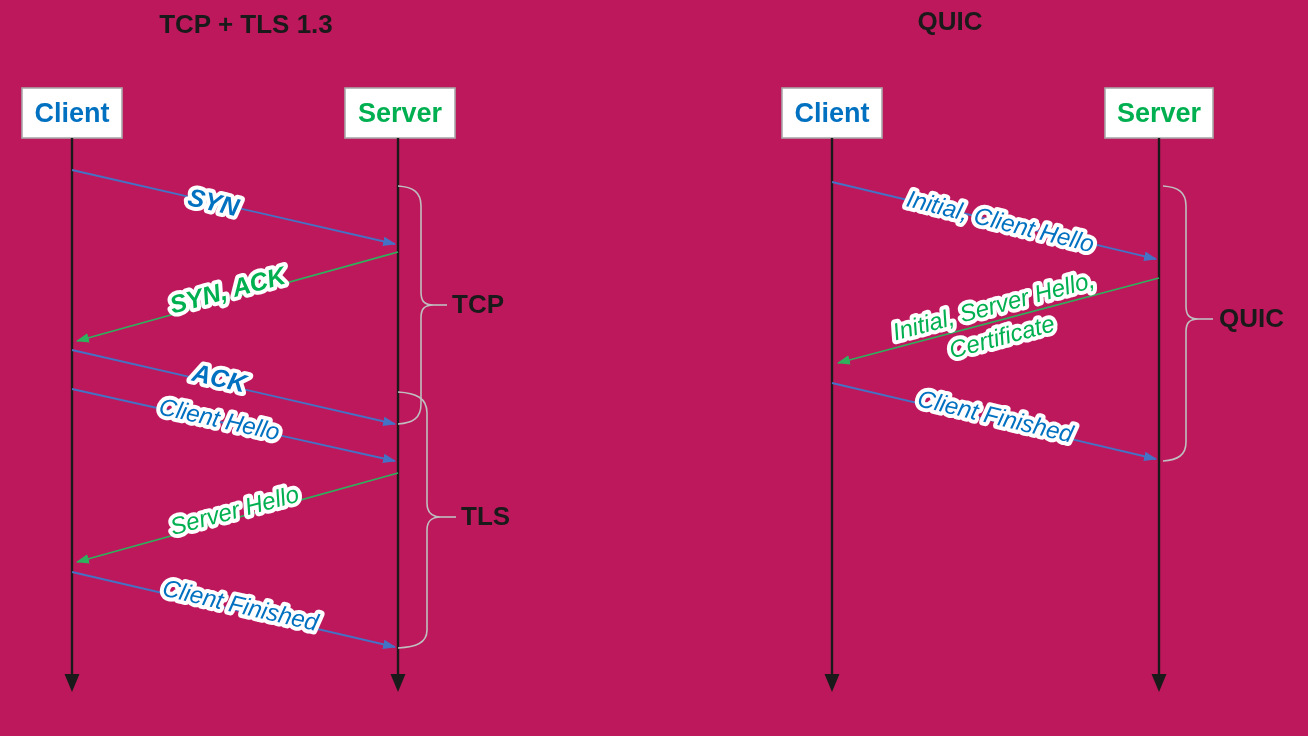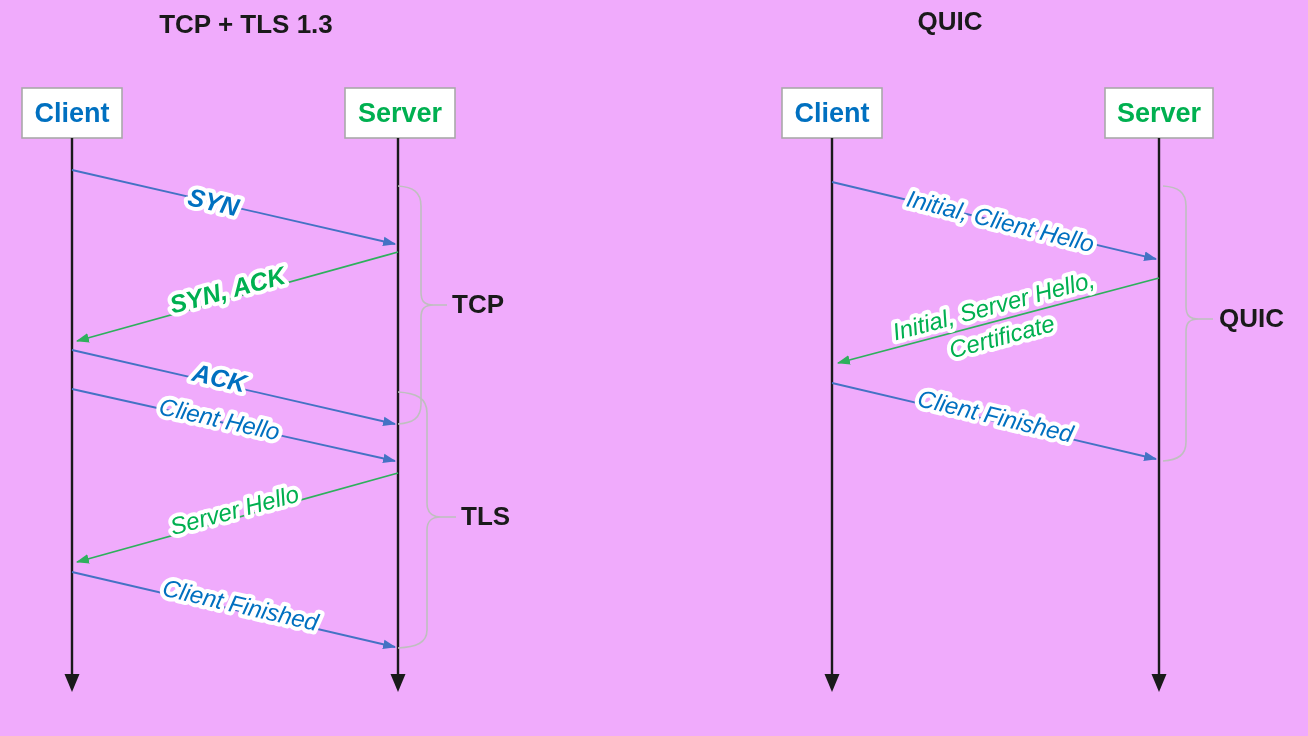--- a/index.html
+++ b/index.html
@@ -7,21 +7,21 @@
     padding: 0;
     background: #ffffff;
     width: 1308px;
     height: 736px;
     font-family: "Liberation Sans", sans-serif;
   }
   .stage {
     position: relative;
     width: 1308px;
     height: 736px;
-    background: #f0abfc;
+    background: #be185d;
     overflow: hidden;
   }
   svg { display: block; }
   text {
     font-family: "Liberation Sans", sans-serif;
   }
   .panel-title {
     font-size: 26px;
     font-weight: 600;
     fill: #1a1a1a;

